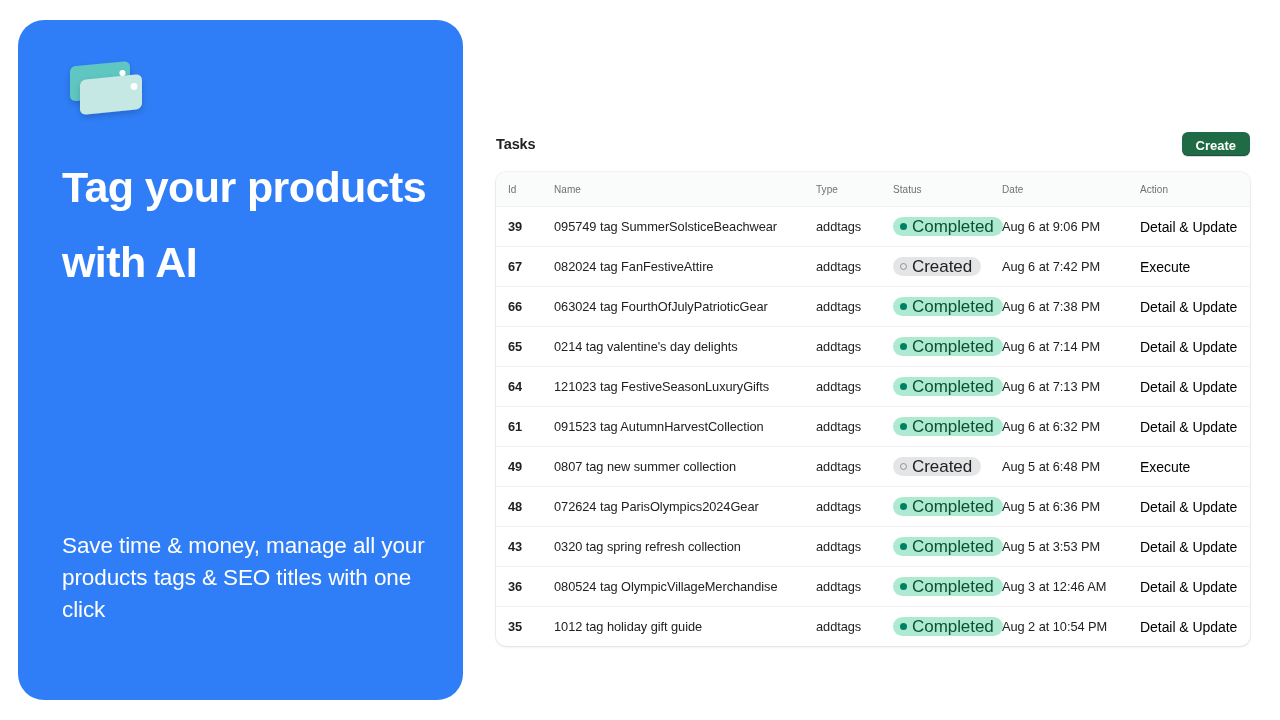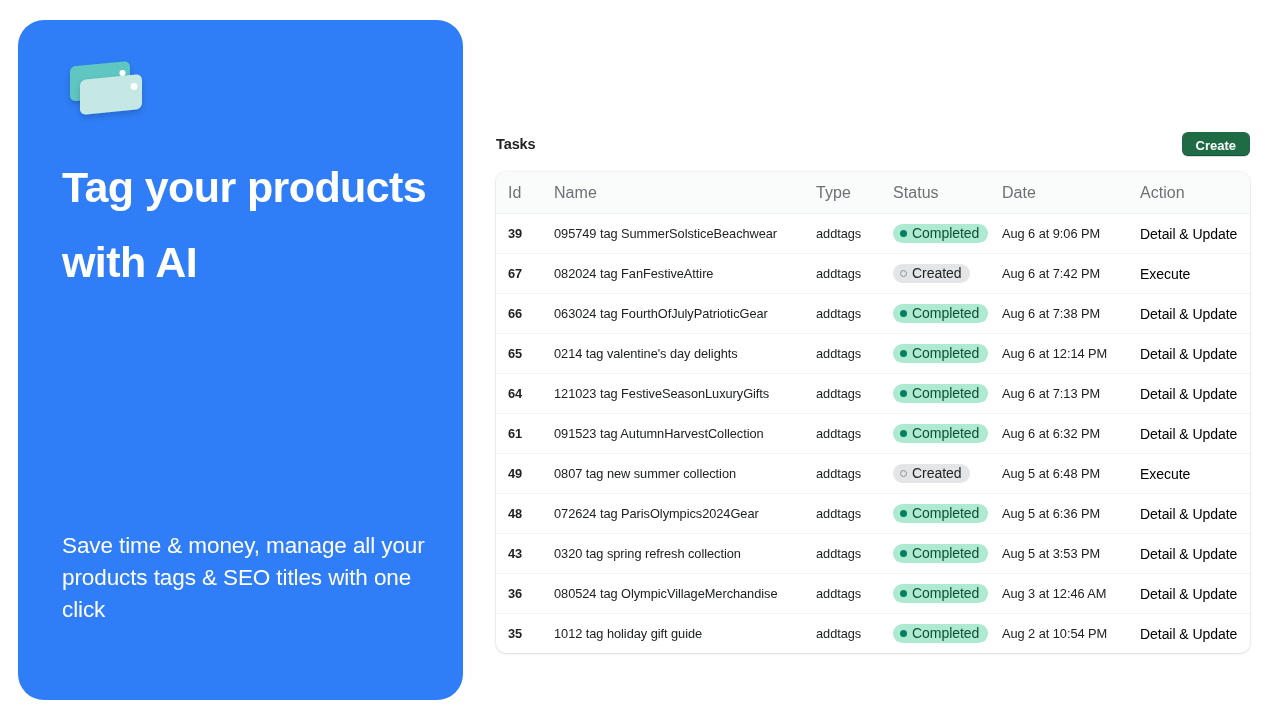--- a/index.html
+++ b/index.html
@@ -87,21 +87,21 @@
     width: 754px;
     background: #ffffff;
     border-radius: 10px;
     box-shadow: 0 0 0 1px rgba(16,24,40,0.045), 0 1px 3px rgba(16,24,40,0.10);
     overflow: hidden;
   }
   table.tasks { width: 100%; border-collapse: collapse; table-layout: fixed; }
   table.tasks thead th {
     background: #fafbfb;
     text-align: left;
-    font-size: 16px;
+    font-size: 10px;
     font-weight: 400;
     color: #6d7175;
     padding: 12px 0 11px;
     border-bottom: 1px solid #f0f1f2;
     letter-spacing: 0.05px;
   }
   table.tasks tbody td {
     padding: 10px 0;
     font-size: 12.8px;
     color: #202223;
@@ -120,21 +120,21 @@
 
   td.c-id { font-weight: 700; font-size: 12.8px; }
   td.c-type, td.c-date { color: #202223; }
 
   .badge {
     display: inline-flex;
     align-items: center;
     gap: 5px;
     border-radius: 11px;
     padding: 2px 9px 2px 7px;
-    font-size: 14px;
+    font-size: 17px;
     line-height: 15px;
     white-space: nowrap;
   }
   .badge-completed { background: #aee9d1; color: #0c5132; }
   .badge-created   { background: #e4e5e7; color: #202223; }
   .dot {
     width: 7px; height: 7px; border-radius: 50%;
     flex: 0 0 auto;
   }
   .dot-solid  { background: #008060; }
@@ -231,21 +231,21 @@
               <td class="c-action"><a class="action-link" href="#">Detail &amp; Update</a></td>
             </tr>
             <tr>
               <td class="c-id">65</td>
               <td class="c-name">0214 tag valentine's day delights</td>
               <td class="c-type">addtags</td>
               <td class="c-status"><span class="badge badge-completed">
                   <span class="dot dot-solid"></span>
                   <span>Completed</span>
                 </span></td>
-              <td class="c-date">Aug 6 at 12:14 PM</td>
+              <td class="c-date">Aug 6 at 7:14 PM</td>
               <td class="c-action"><a class="action-link" href="#">Detail &amp; Update</a></td>
             </tr>
             <tr>
               <td class="c-id">64</td>
               <td class="c-name">121023 tag FestiveSeasonLuxuryGifts</td>
               <td class="c-type">addtags</td>
               <td class="c-status"><span class="badge badge-completed">
                   <span class="dot dot-solid"></span>
                   <span>Completed</span>
                 </span></td>

